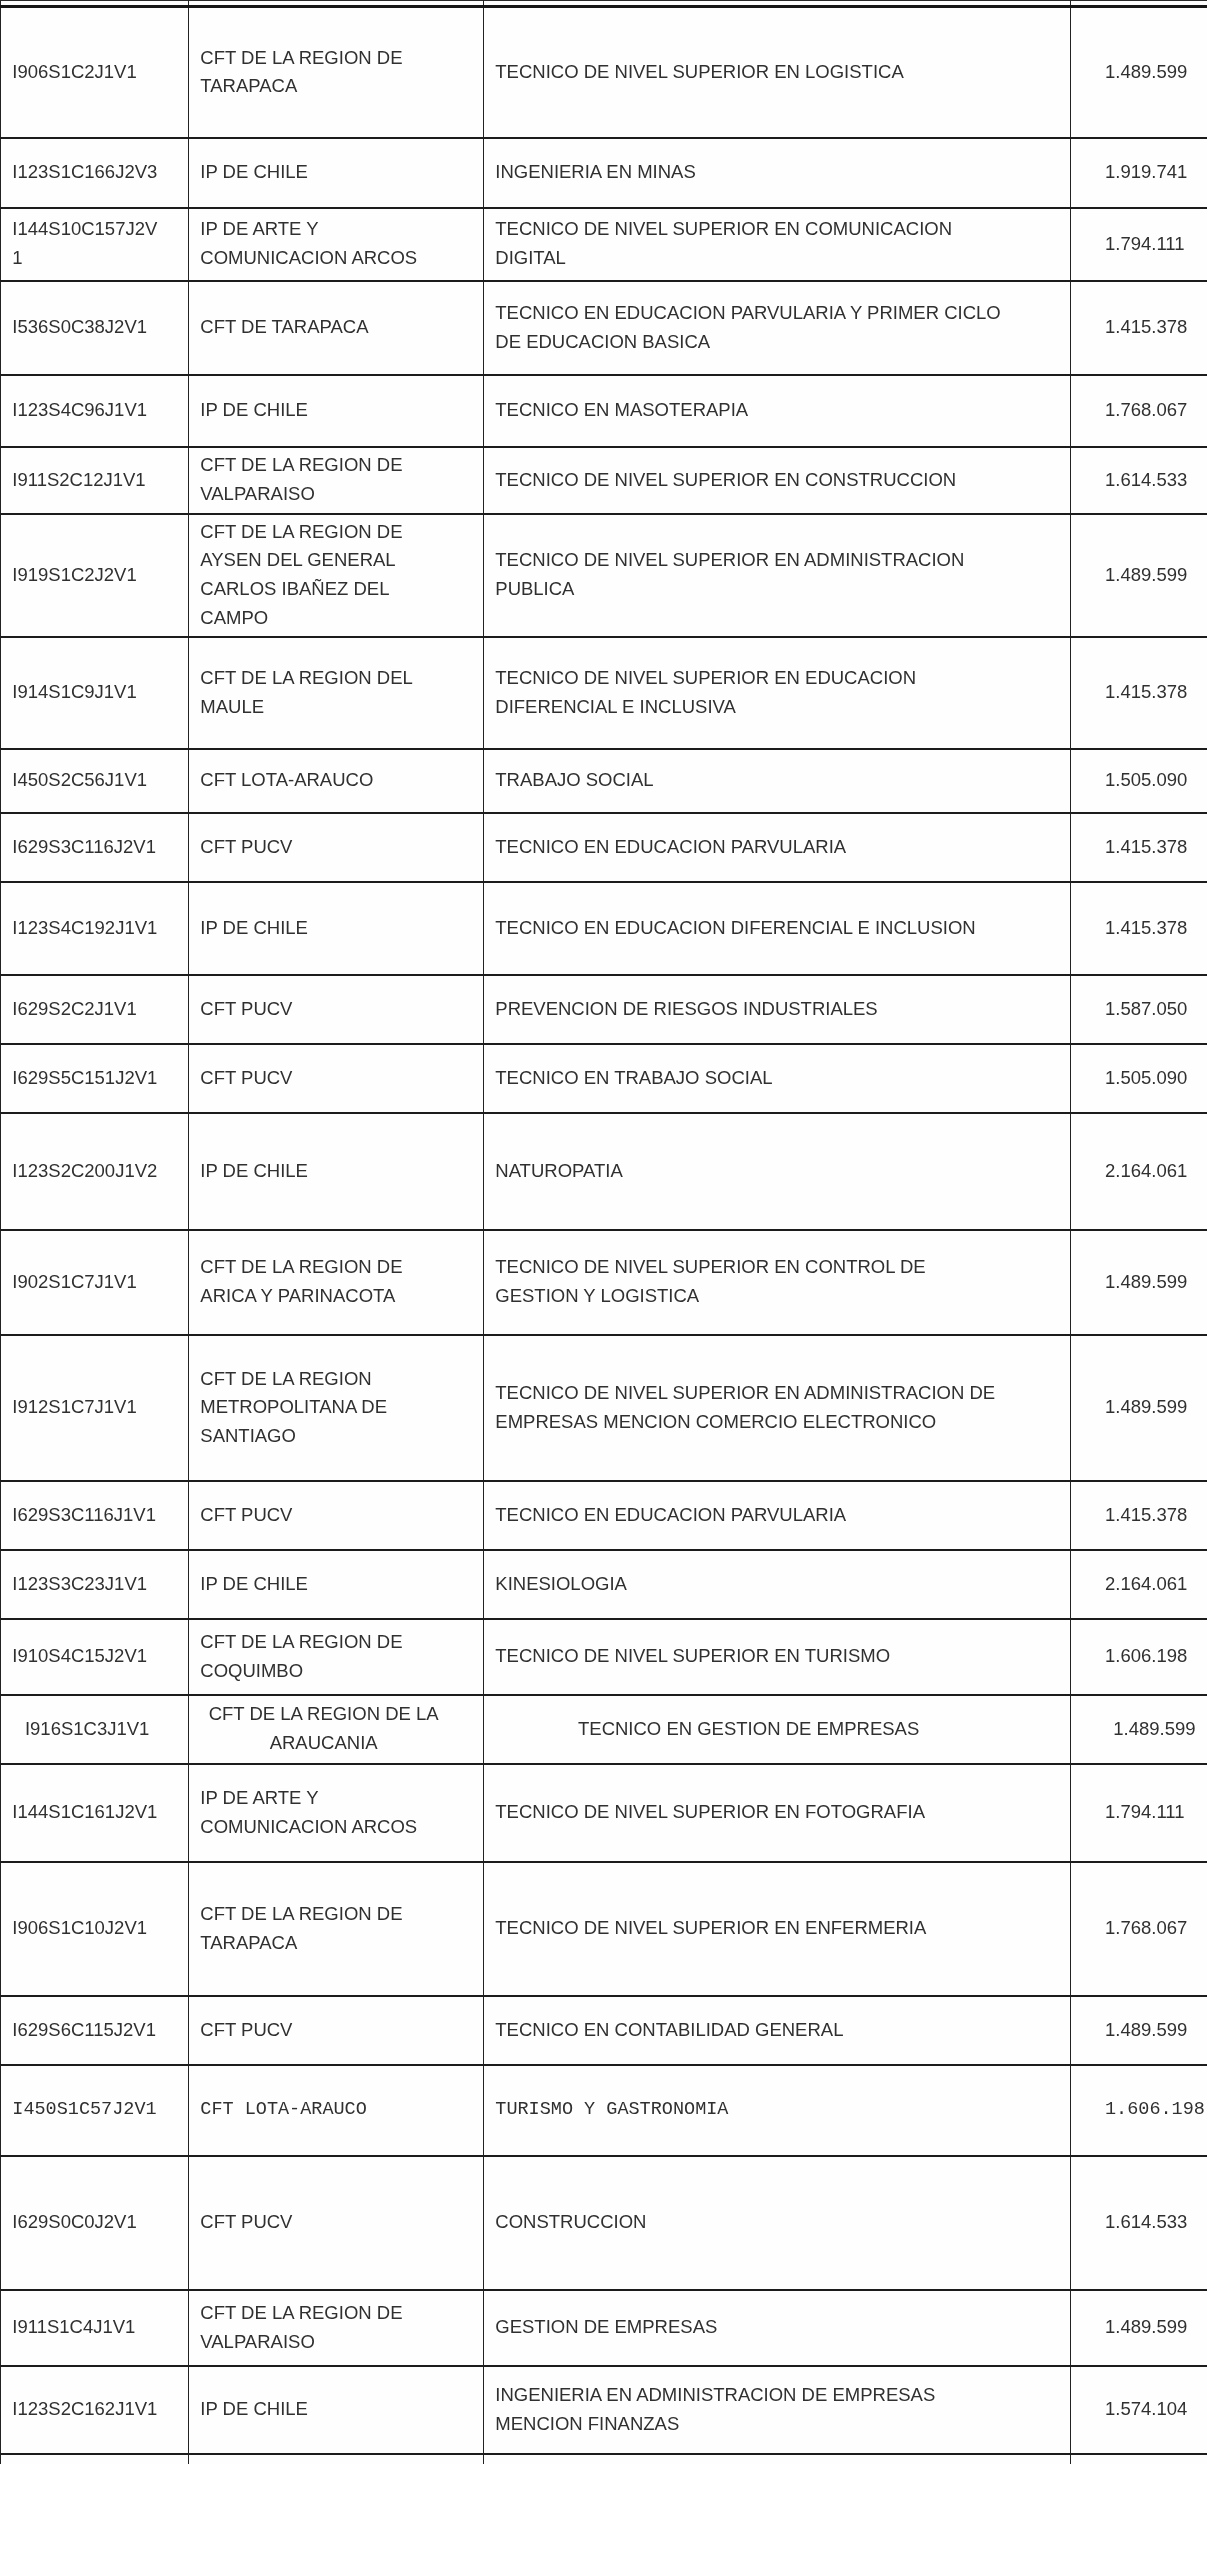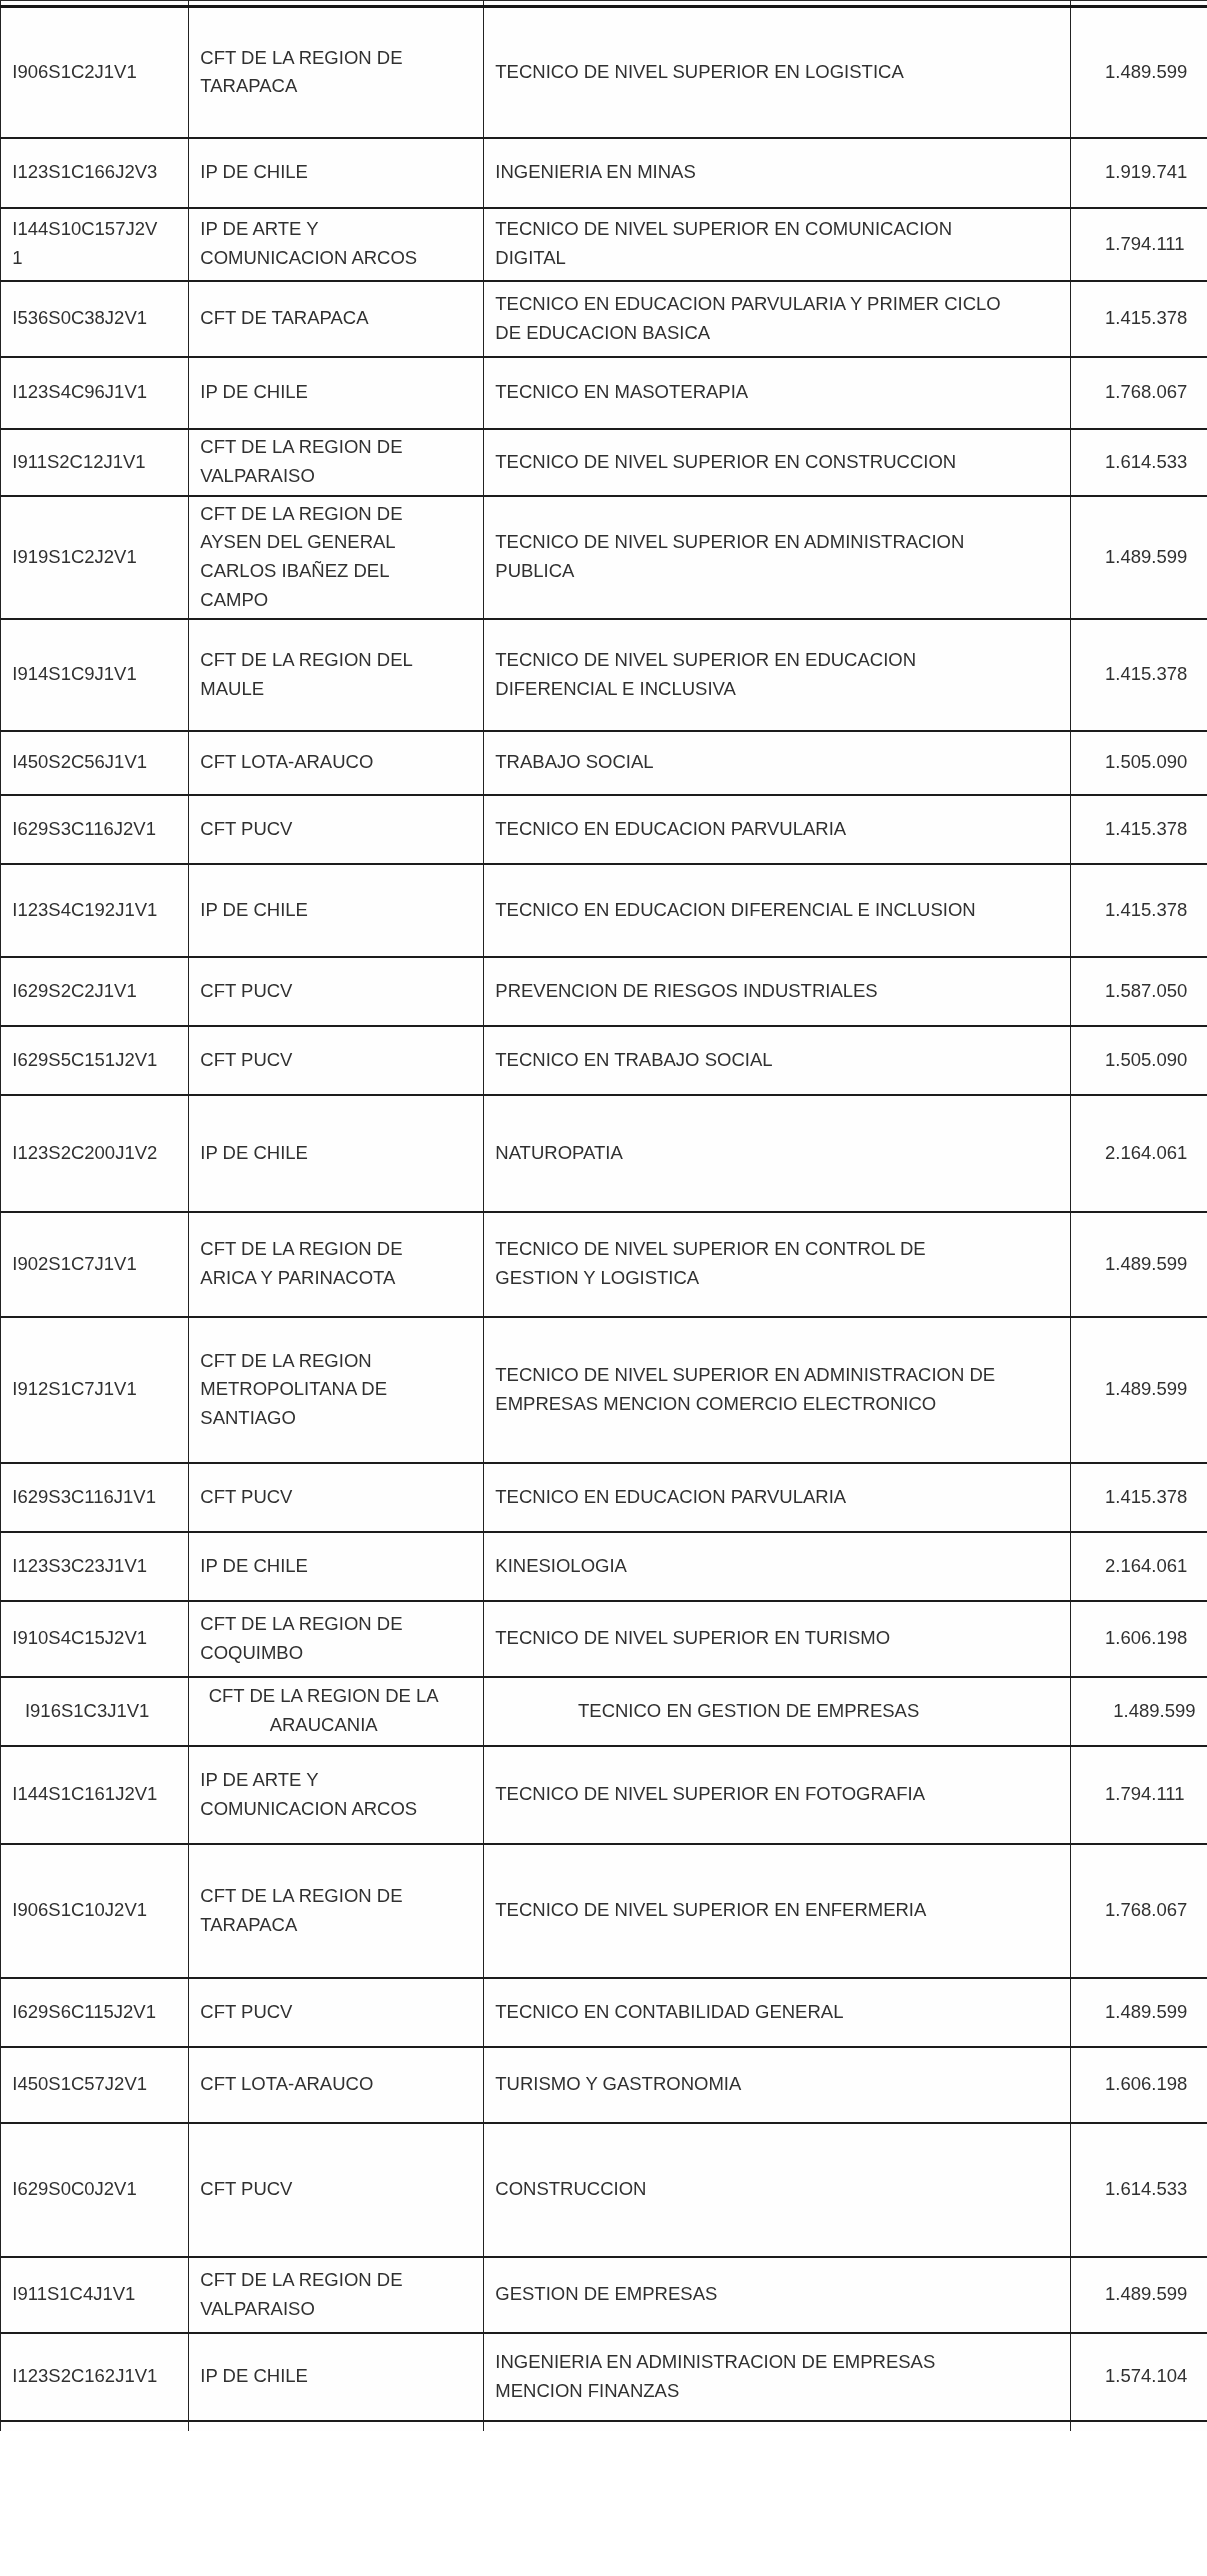--- a/index.html
+++ b/index.html
@@ -89,21 +89,21 @@
     <td class="cell-inst">IP DE CHILE</td>
     <td class="cell-prog">INGENIERIA EN MINAS</td>
     <td class="cell-val">1.919.741</td>
   </tr>
       <tr style="height: 73px;">
     <td class="cell-code">I144S10C157J2V1</td>
     <td class="cell-inst">IP DE ARTE Y COMUNICACION ARCOS</td>
     <td class="cell-prog">TECNICO DE NIVEL SUPERIOR EN COMUNICACION DIGITAL</td>
     <td class="cell-val">1.794.111</td>
   </tr>
-      <tr style="height: 76px; margin-left: 47px;">
+      <tr style="height: 94px; margin-left: 47px;">
     <td class="cell-code">I536S0C38J2V1</td>
     <td class="cell-inst">CFT DE TARAPACA</td>
     <td class="cell-prog">TECNICO EN EDUCACION PARVULARIA Y PRIMER CICLO DE EDUCACION BASICA</td>
     <td class="cell-val">1.415.378</td>
   </tr>
       <tr style="height: 72px;">
     <td class="cell-code">I123S4C96J1V1</td>
     <td class="cell-inst">IP DE CHILE</td>
     <td class="cell-prog">TECNICO EN MASOTERAPIA</td>
     <td class="cell-val">1.768.067</td>
@@ -209,21 +209,21 @@
     <td class="cell-inst">CFT DE LA REGION DE TARAPACA</td>
     <td class="cell-prog">TECNICO DE NIVEL SUPERIOR EN ENFERMERIA</td>
     <td class="cell-val">1.768.067</td>
   </tr>
       <tr style="height: 69px;">
     <td class="cell-code">I629S6C115J2V1</td>
     <td class="cell-inst">CFT PUCV</td>
     <td class="cell-prog">TECNICO EN CONTABILIDAD GENERAL</td>
     <td class="cell-val">1.489.599</td>
   </tr>
-      <tr style="height: 76px;">
+      <tr style="height: 91px; font-family: Liberation Mono, monospace;">
     <td class="cell-code">I450S1C57J2V1</td>
     <td class="cell-inst">CFT LOTA-ARAUCO</td>
     <td class="cell-prog">TURISMO Y GASTRONOMIA</td>
     <td class="cell-val">1.606.198</td>
   </tr>
       <tr style="height: 134px;">
     <td class="cell-code">I629S0C0J2V1</td>
     <td class="cell-inst">CFT PUCV</td>
     <td class="cell-prog">CONSTRUCCION</td>
     <td class="cell-val">1.614.533</td>

